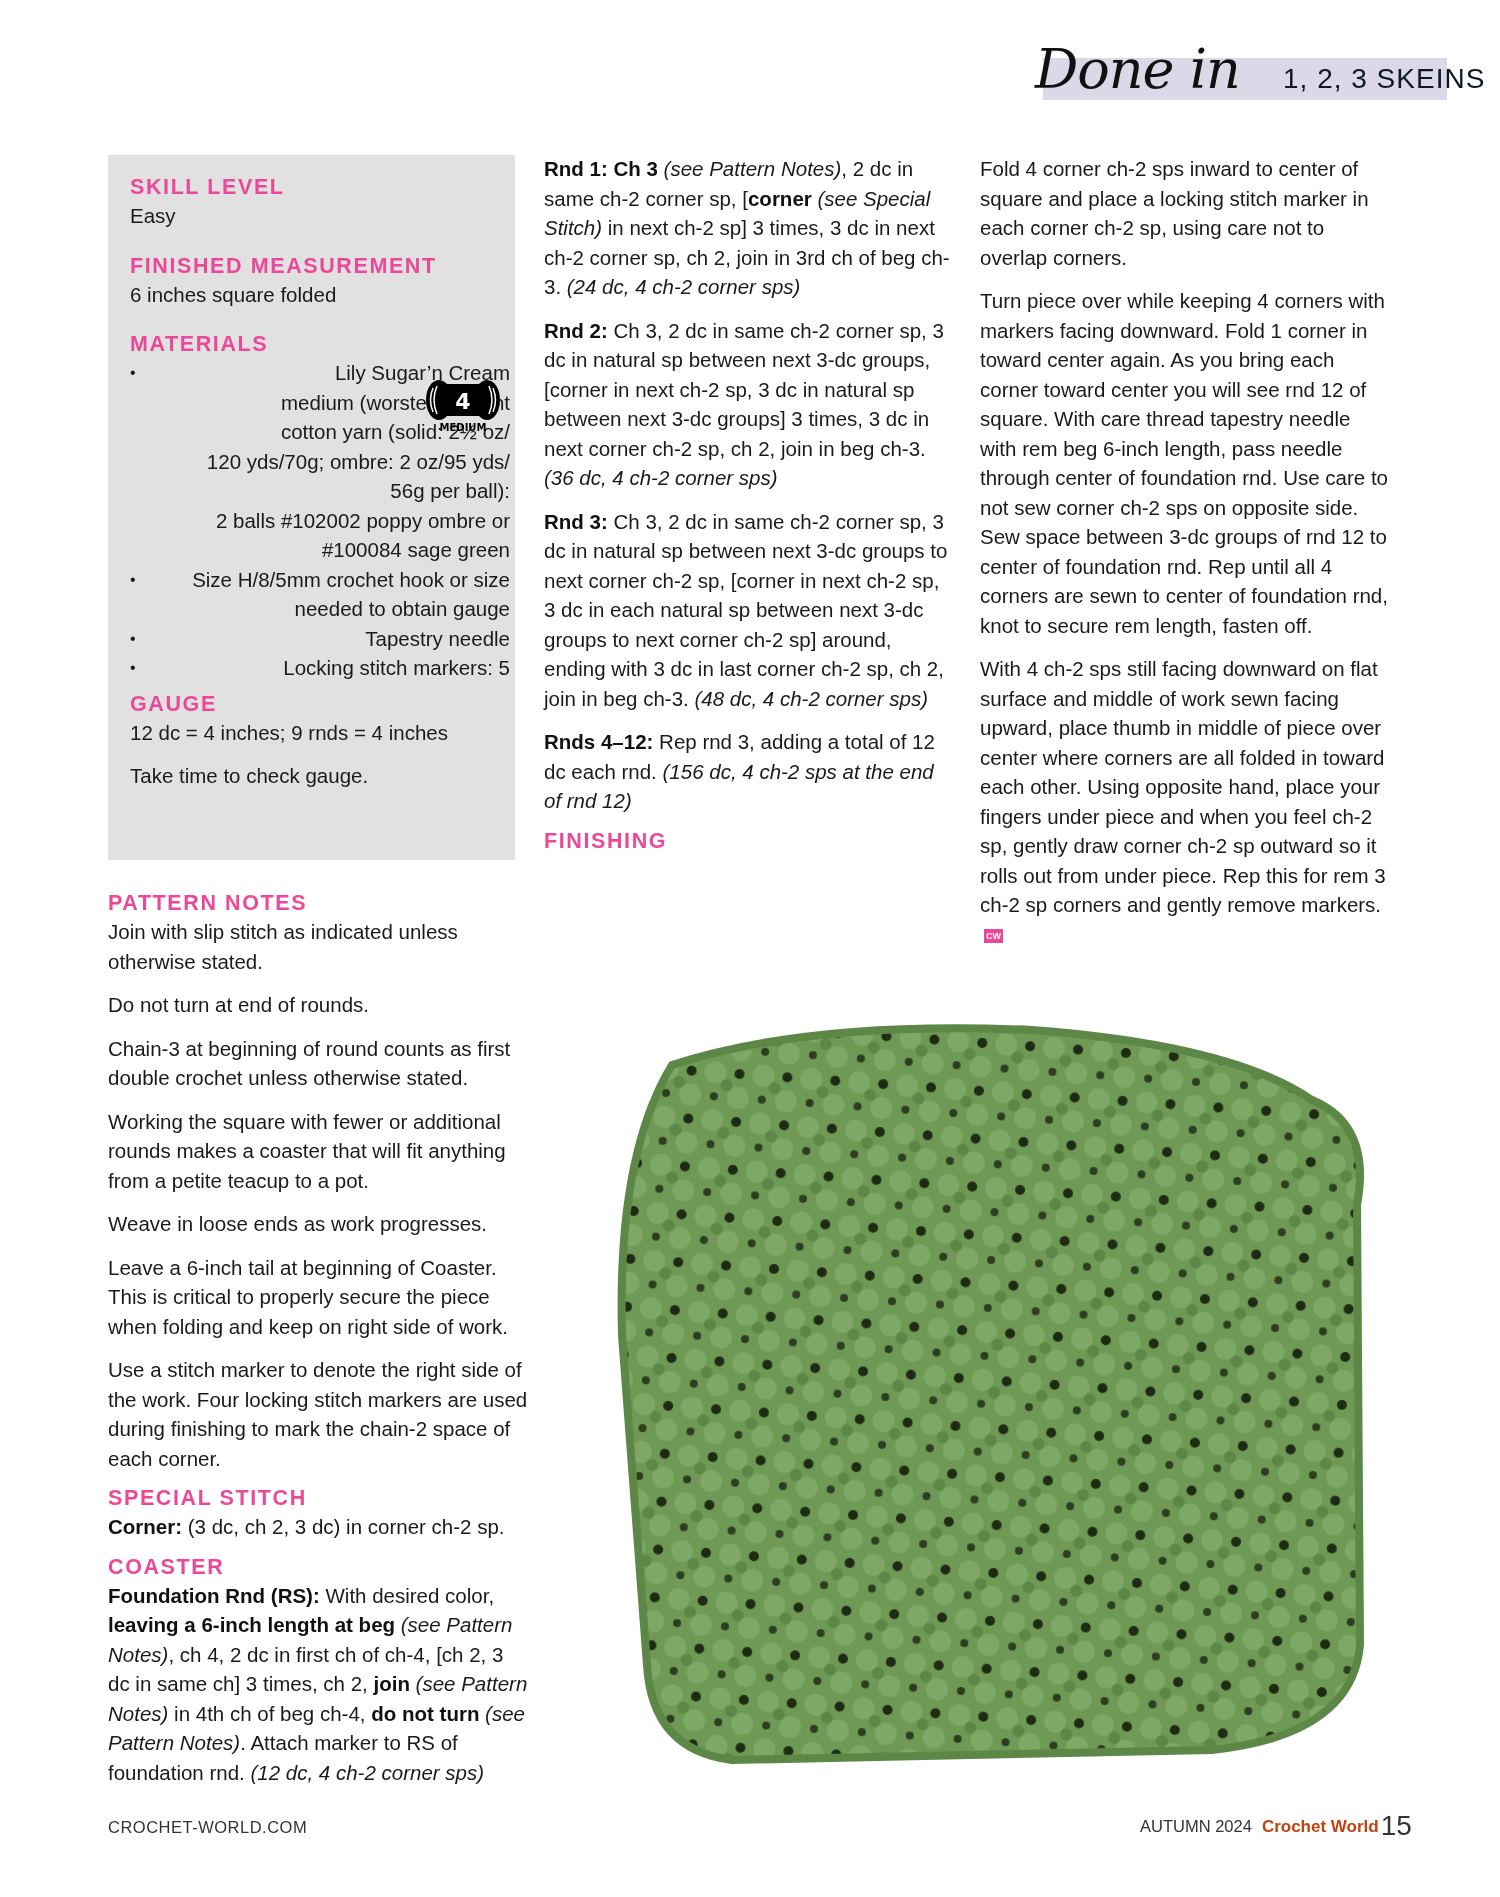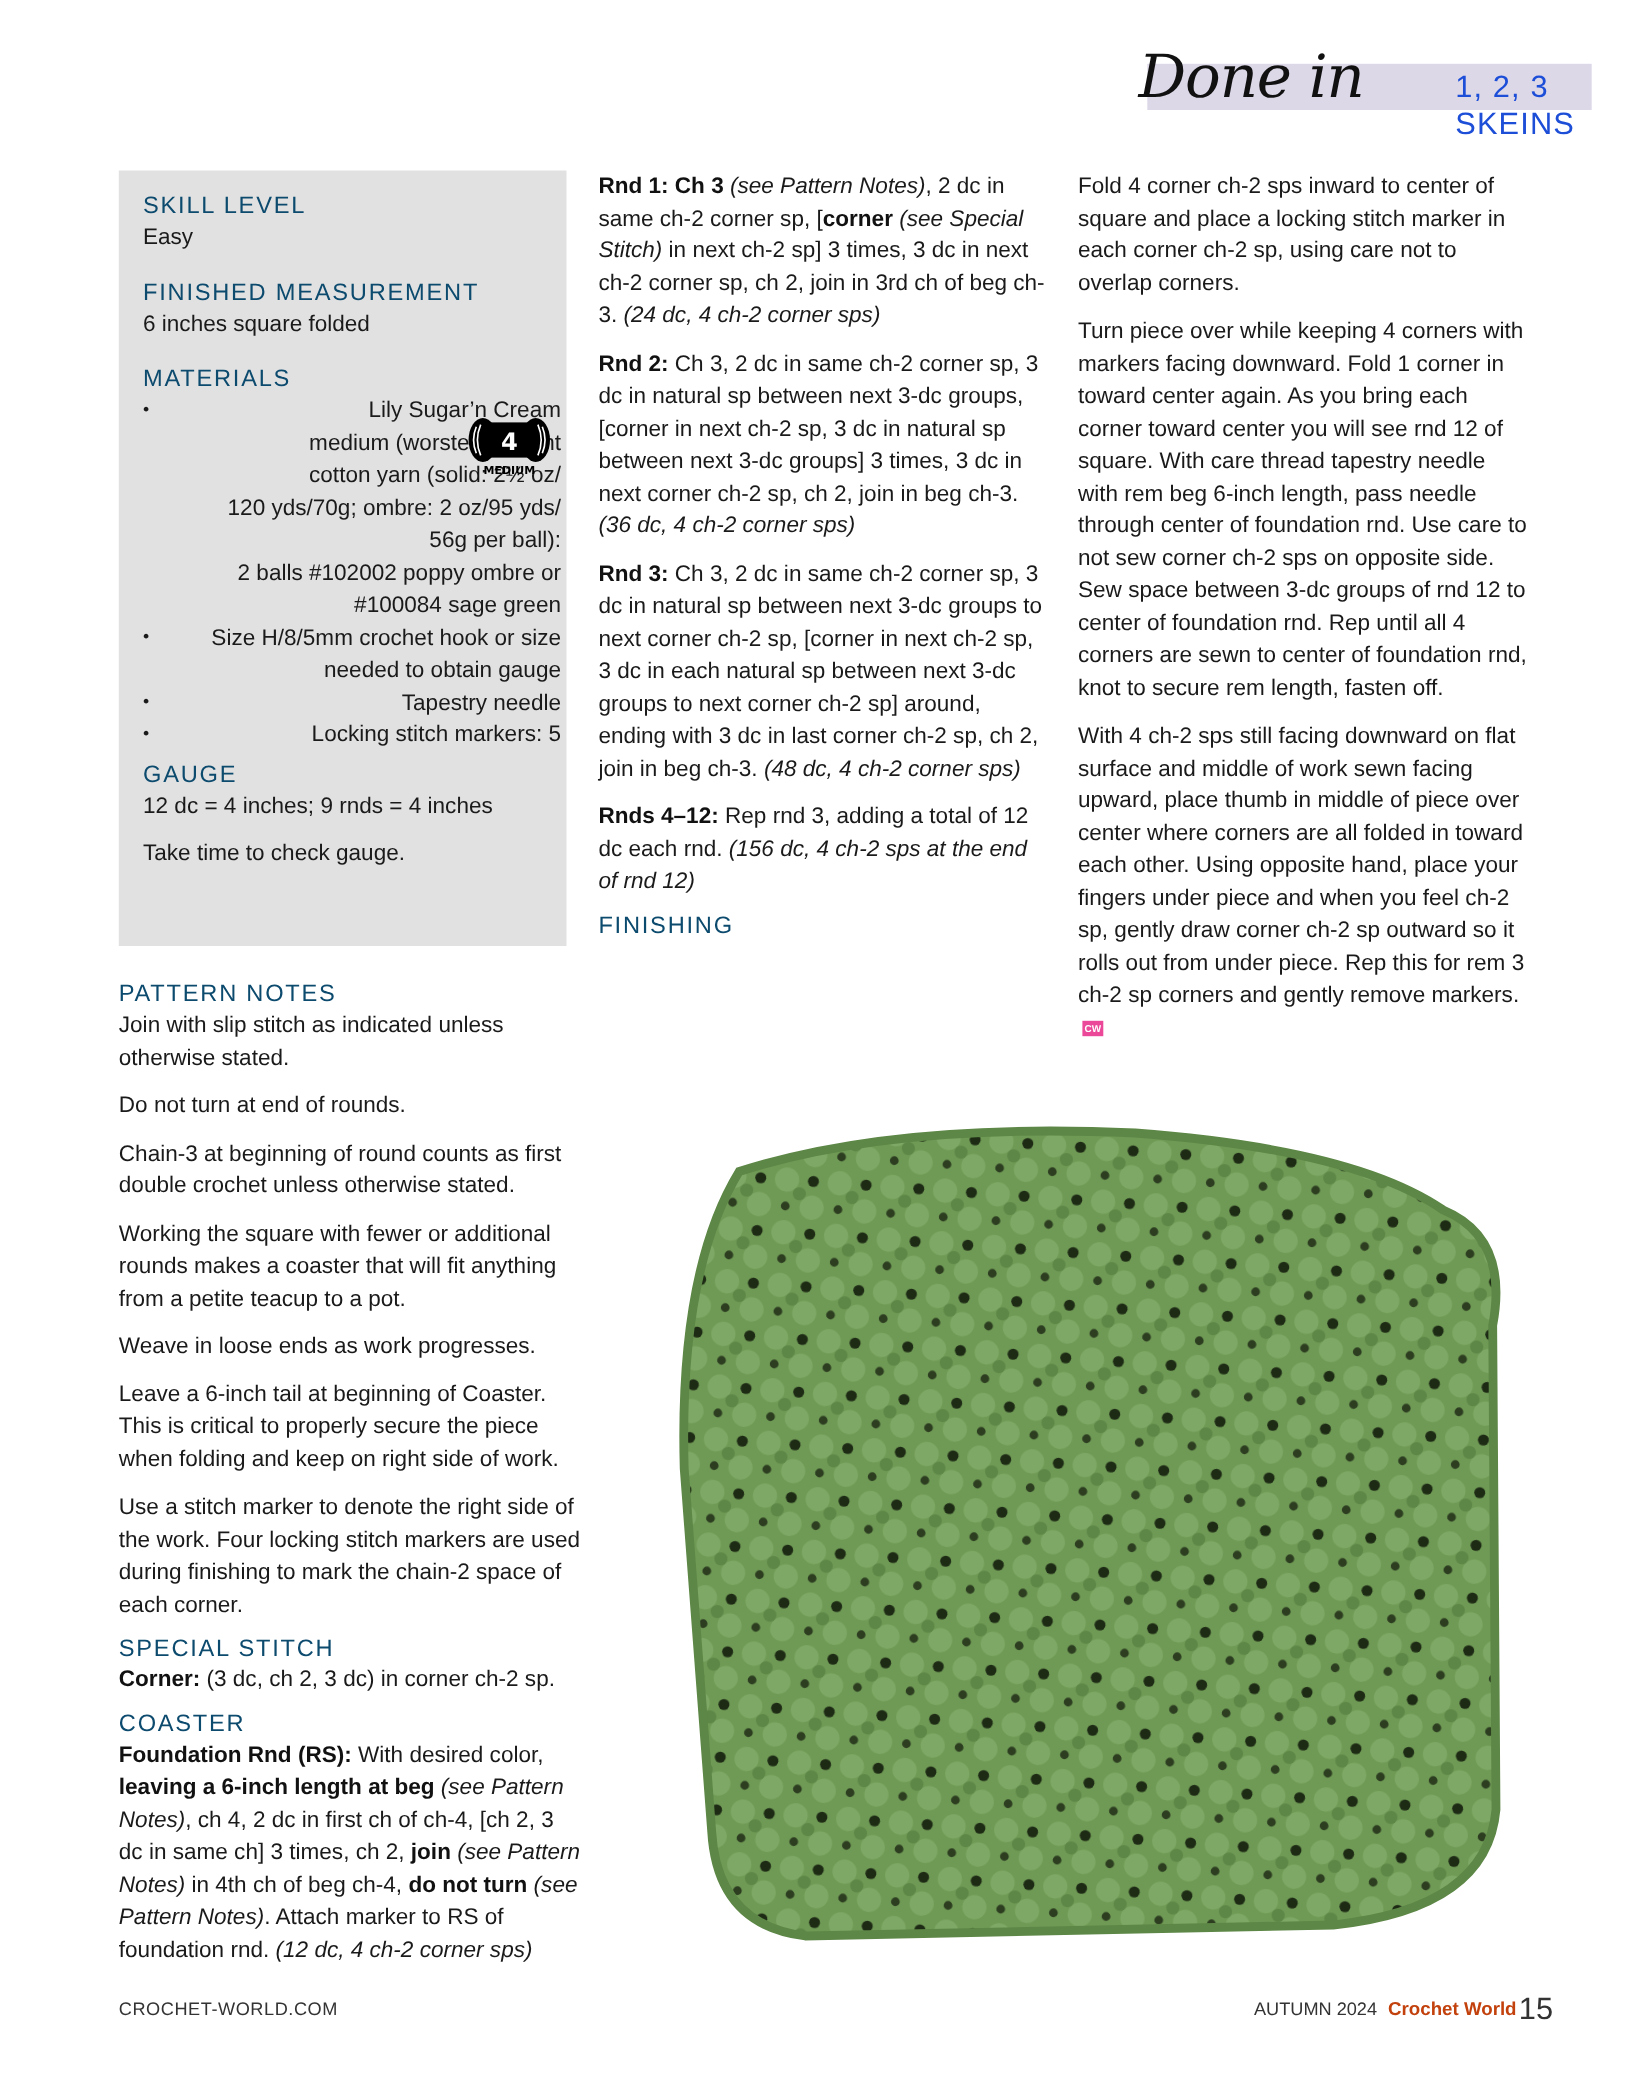--- a/index.html
+++ b/index.html
@@ -1,22 +1,22 @@
 <!DOCTYPE html>
 <html><head>
 <meta charset="utf-8">
 <style>
   html,body{margin:0;padding:0;background:#fff;}
   body{width:1500px;height:1897px;position:relative;overflow:hidden;font-family:"Liberation Sans","DejaVu Sans",sans-serif;color:#1a1a1a;}
   .hdr{position:absolute;left:1043px;top:58px;width:404px;height:42px;background:#ddd8e8;}
   .hdr-script{position:absolute;left:1035px;top:40px;font-family:"DejaVu Serif",serif;font-style:italic;font-size:54px;line-height:60px;color:#111;letter-spacing:-1px;}
-  .hdr-sk{position:absolute;left:1323px;top:62px;font-size:28px;line-height:34px;color:#1d4ed8;letter-spacing:1px;}
+  .hdr-sk{position:absolute;left:1283px;top:62px;font-size:28px;line-height:34px;color:#0f172a;letter-spacing:1px;}
   .box{position:absolute;left:108px;top:155px;width:407px;height:705px;background:#e1e1e1;}
   .col{position:absolute;font-size:20.5px;line-height:29.5px;}
-  .h{font-weight:normal;color:#0c4a6e;letter-spacing:1.6px;font-size:21.5px;line-height:27px;margin:0;}
+  .h{font-weight:bold;color:#ec4899;letter-spacing:1.6px;font-size:21.5px;line-height:27px;margin:0;}
   p{margin:0;}
   .gap{margin-top:14px;}
   .gap2{margin-top:22px;}
   b{font-weight:bold;color:#111;}
   i{font-style:italic;}
   ul{margin:0;padding:0;list-style:none;}
   li{position:relative;padding-left:22px;text-align:right;}
   li:before{content:"•";position:absolute;left:0;top:0;font-size:16px;}
   .yarn{position:absolute;left:425px;top:378px;width:76px;height:60px;}
   .photo{position:absolute;left:612px;top:1005px;width:768px;height:760px;}

